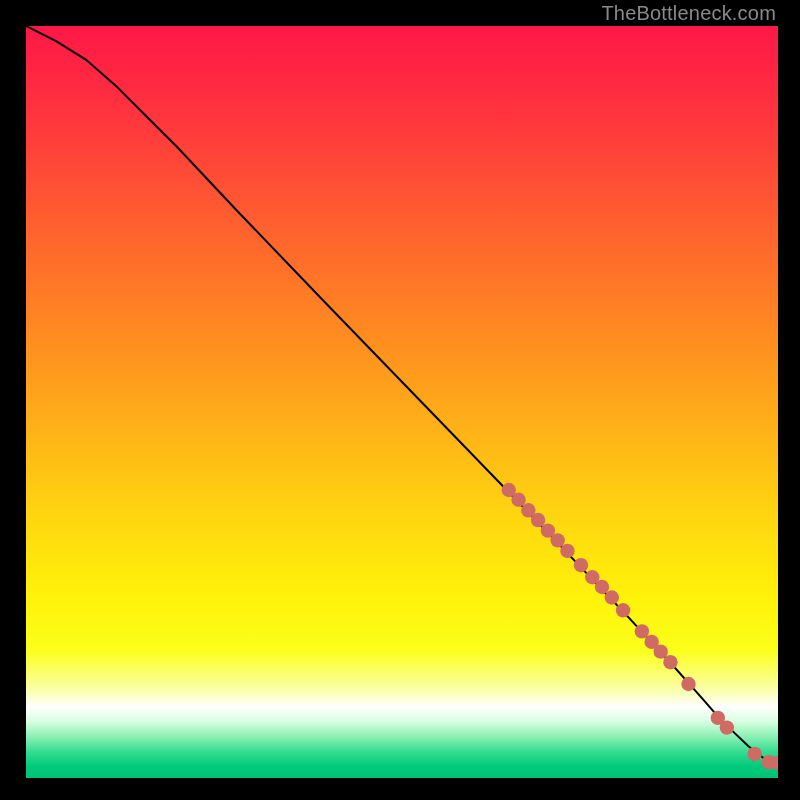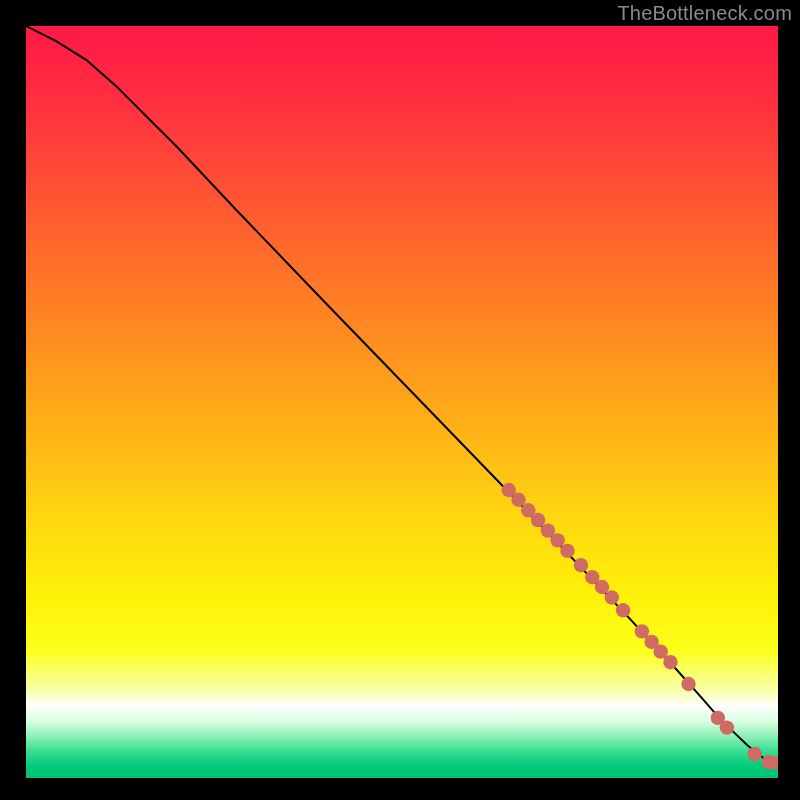--- a/index.html
+++ b/index.html
@@ -6,21 +6,21 @@
   html, body { width: 800px; height: 800px; overflow: hidden; background: #000; }
   .stage {
     position: relative;
     width: 800px;
     height: 800px;
     background: #000;
   }
   .attribution {
     position: absolute;
     top: 2px;
-    right: 8px;
+    right: 24px;
     font-family: Arial, sans-serif;
     font-size: 20px;
     color: #8a8a8a;
     letter-spacing: 0.2px;
     font-weight: 500;
   }
   .plot {
     position: absolute;
     left: 26px;
     top: 26px;

